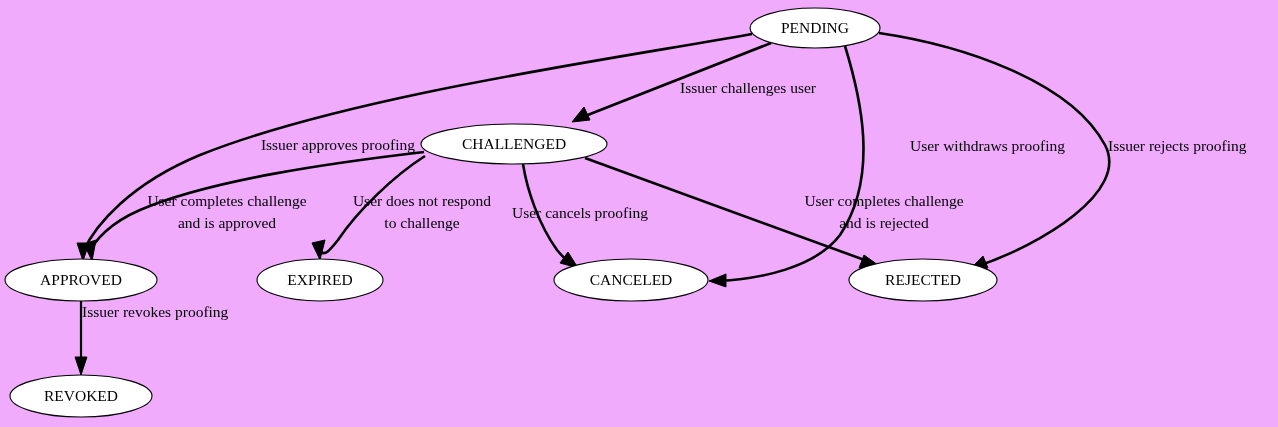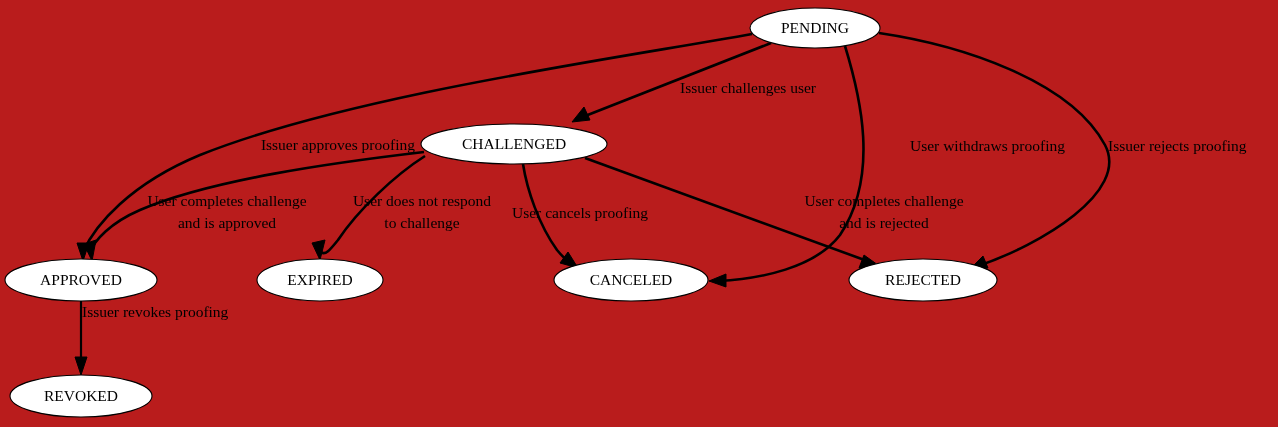--- a/index.html
+++ b/index.html
@@ -10,21 +10,21 @@
   body {
     width: 1278px;
     height: 427px;
     font-family: "Liberation Serif", "DejaVu Serif", serif;
     overflow: hidden;
   }
   #diagram-root {
     position: relative;
     width: 1278px;
     height: 427px;
-    background: #b91c1c;
+    background: #f0abfc;
   }
   svg#graph {
     position: absolute;
     left: 0;
     top: 0;
     width: 1278px;
     height: 427px;
     display: block;
   }
   .node-ellipse {

